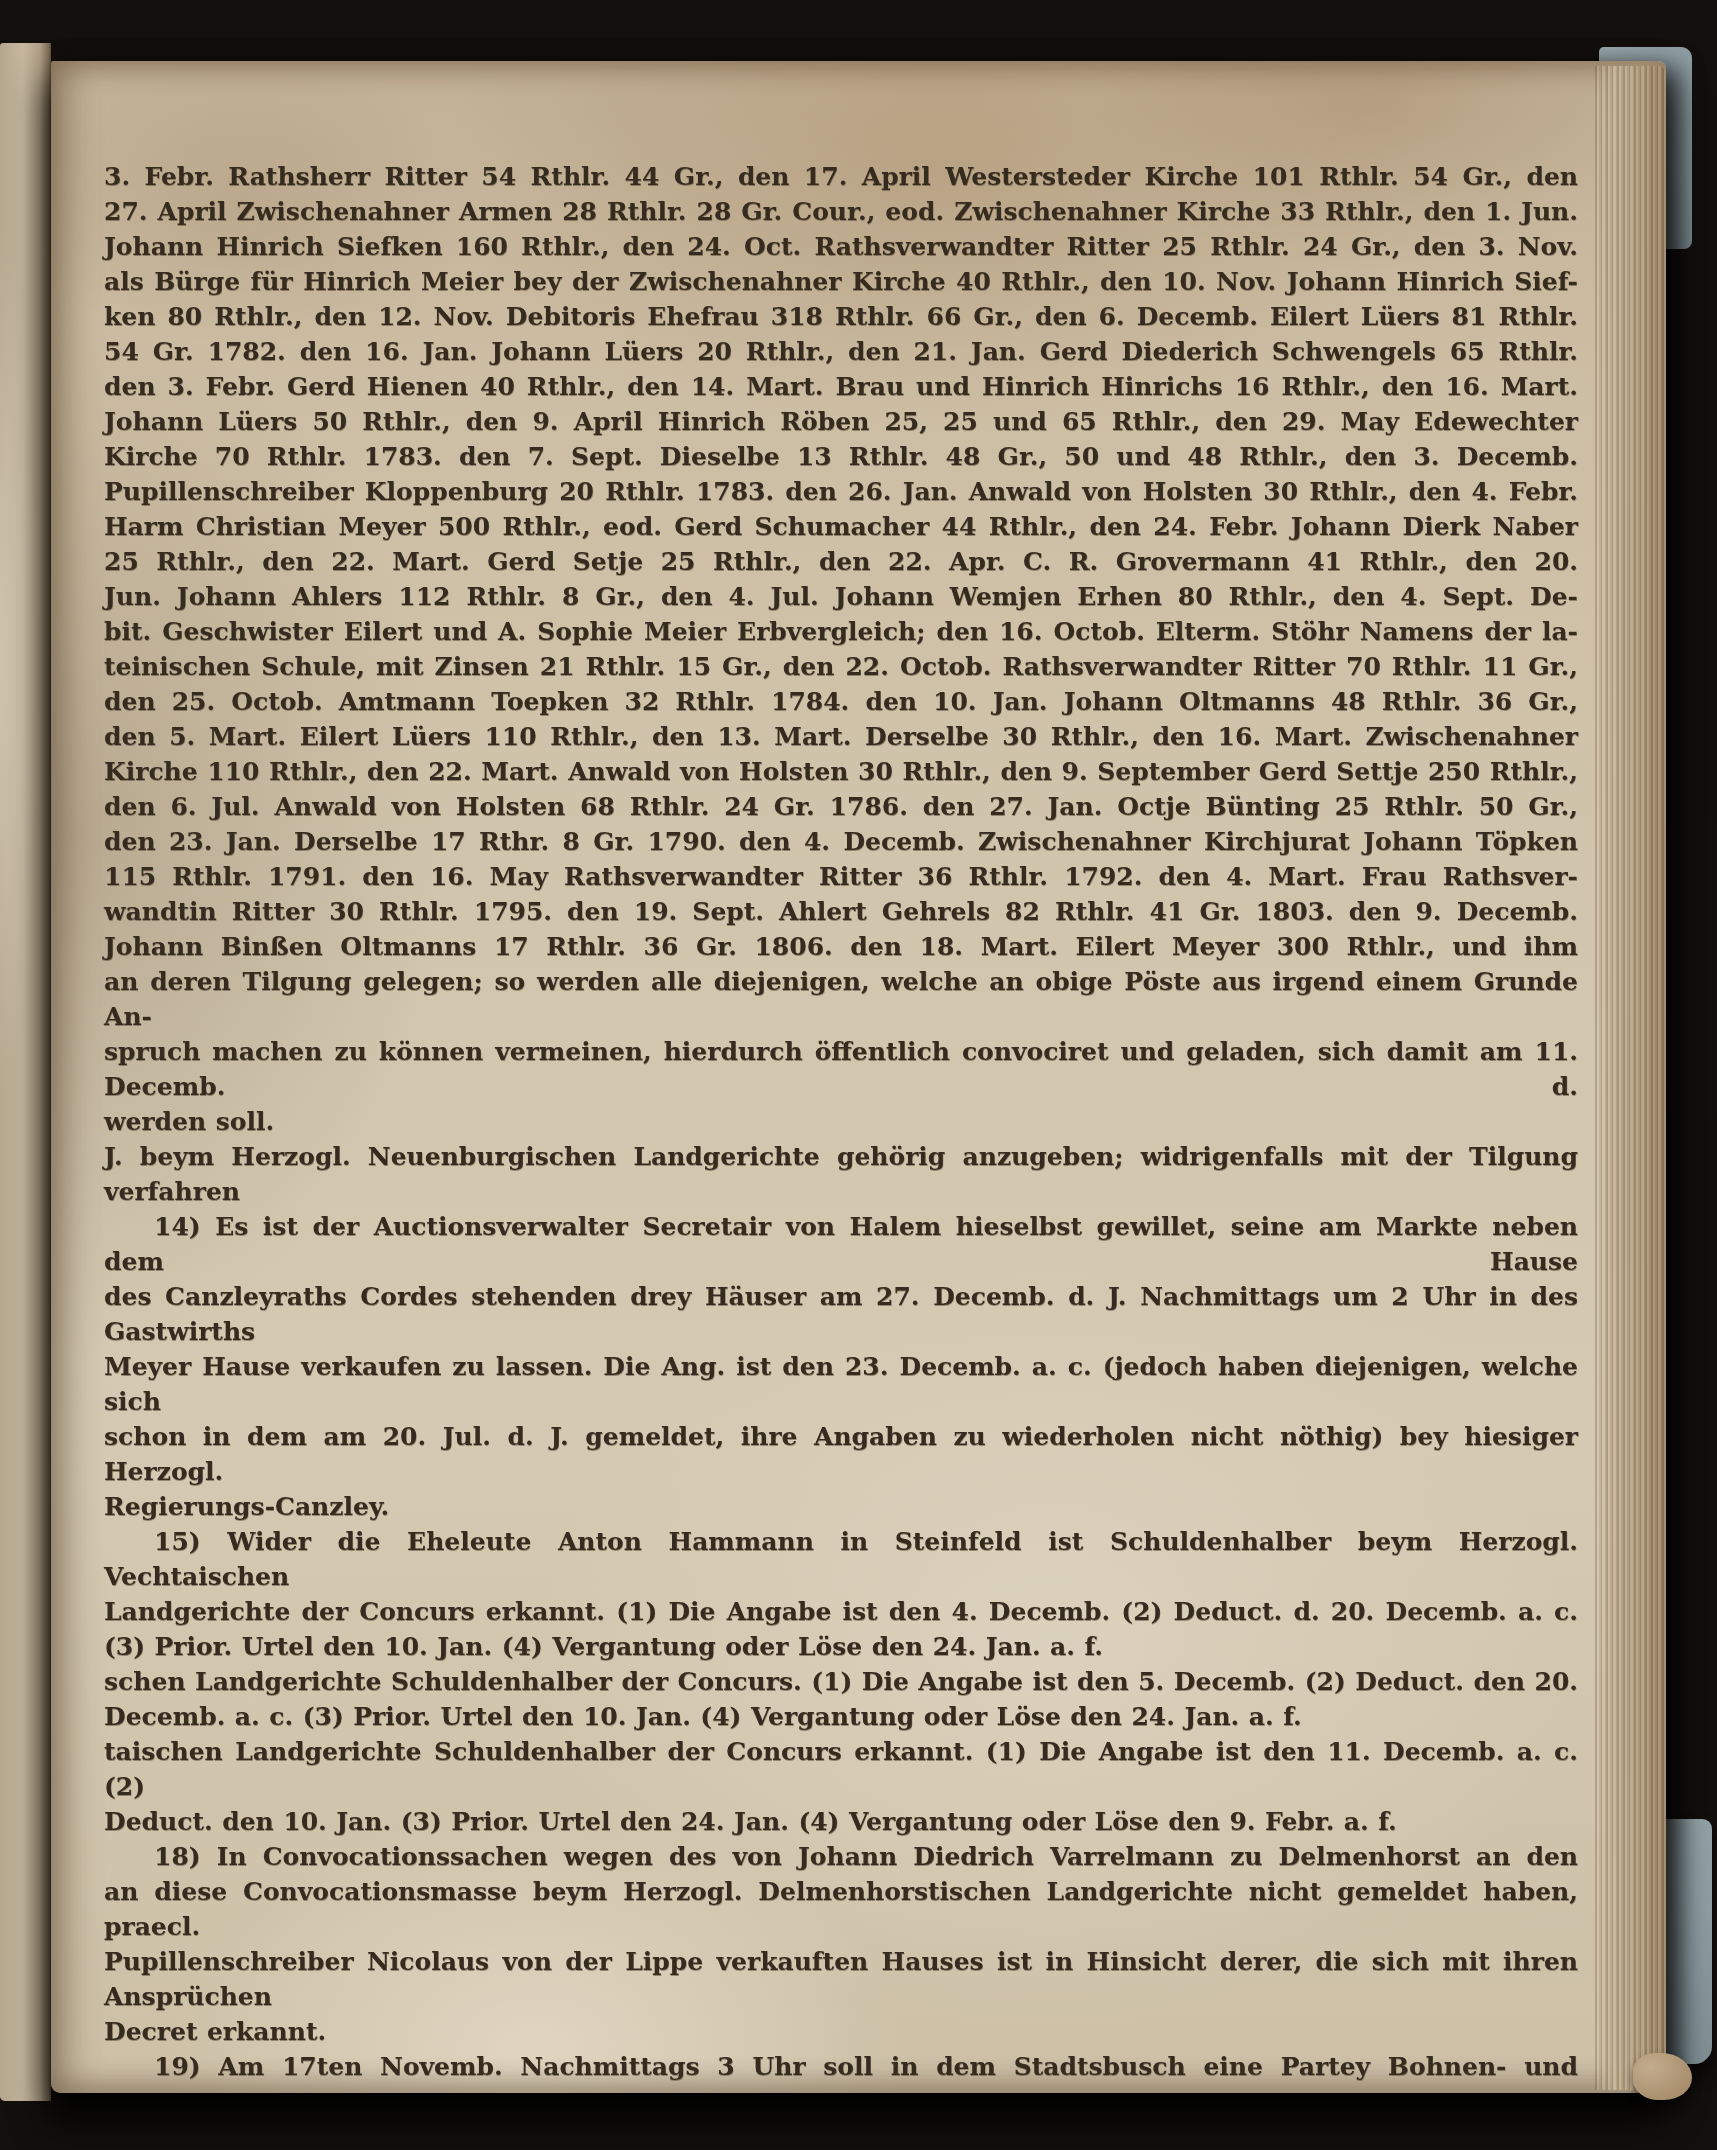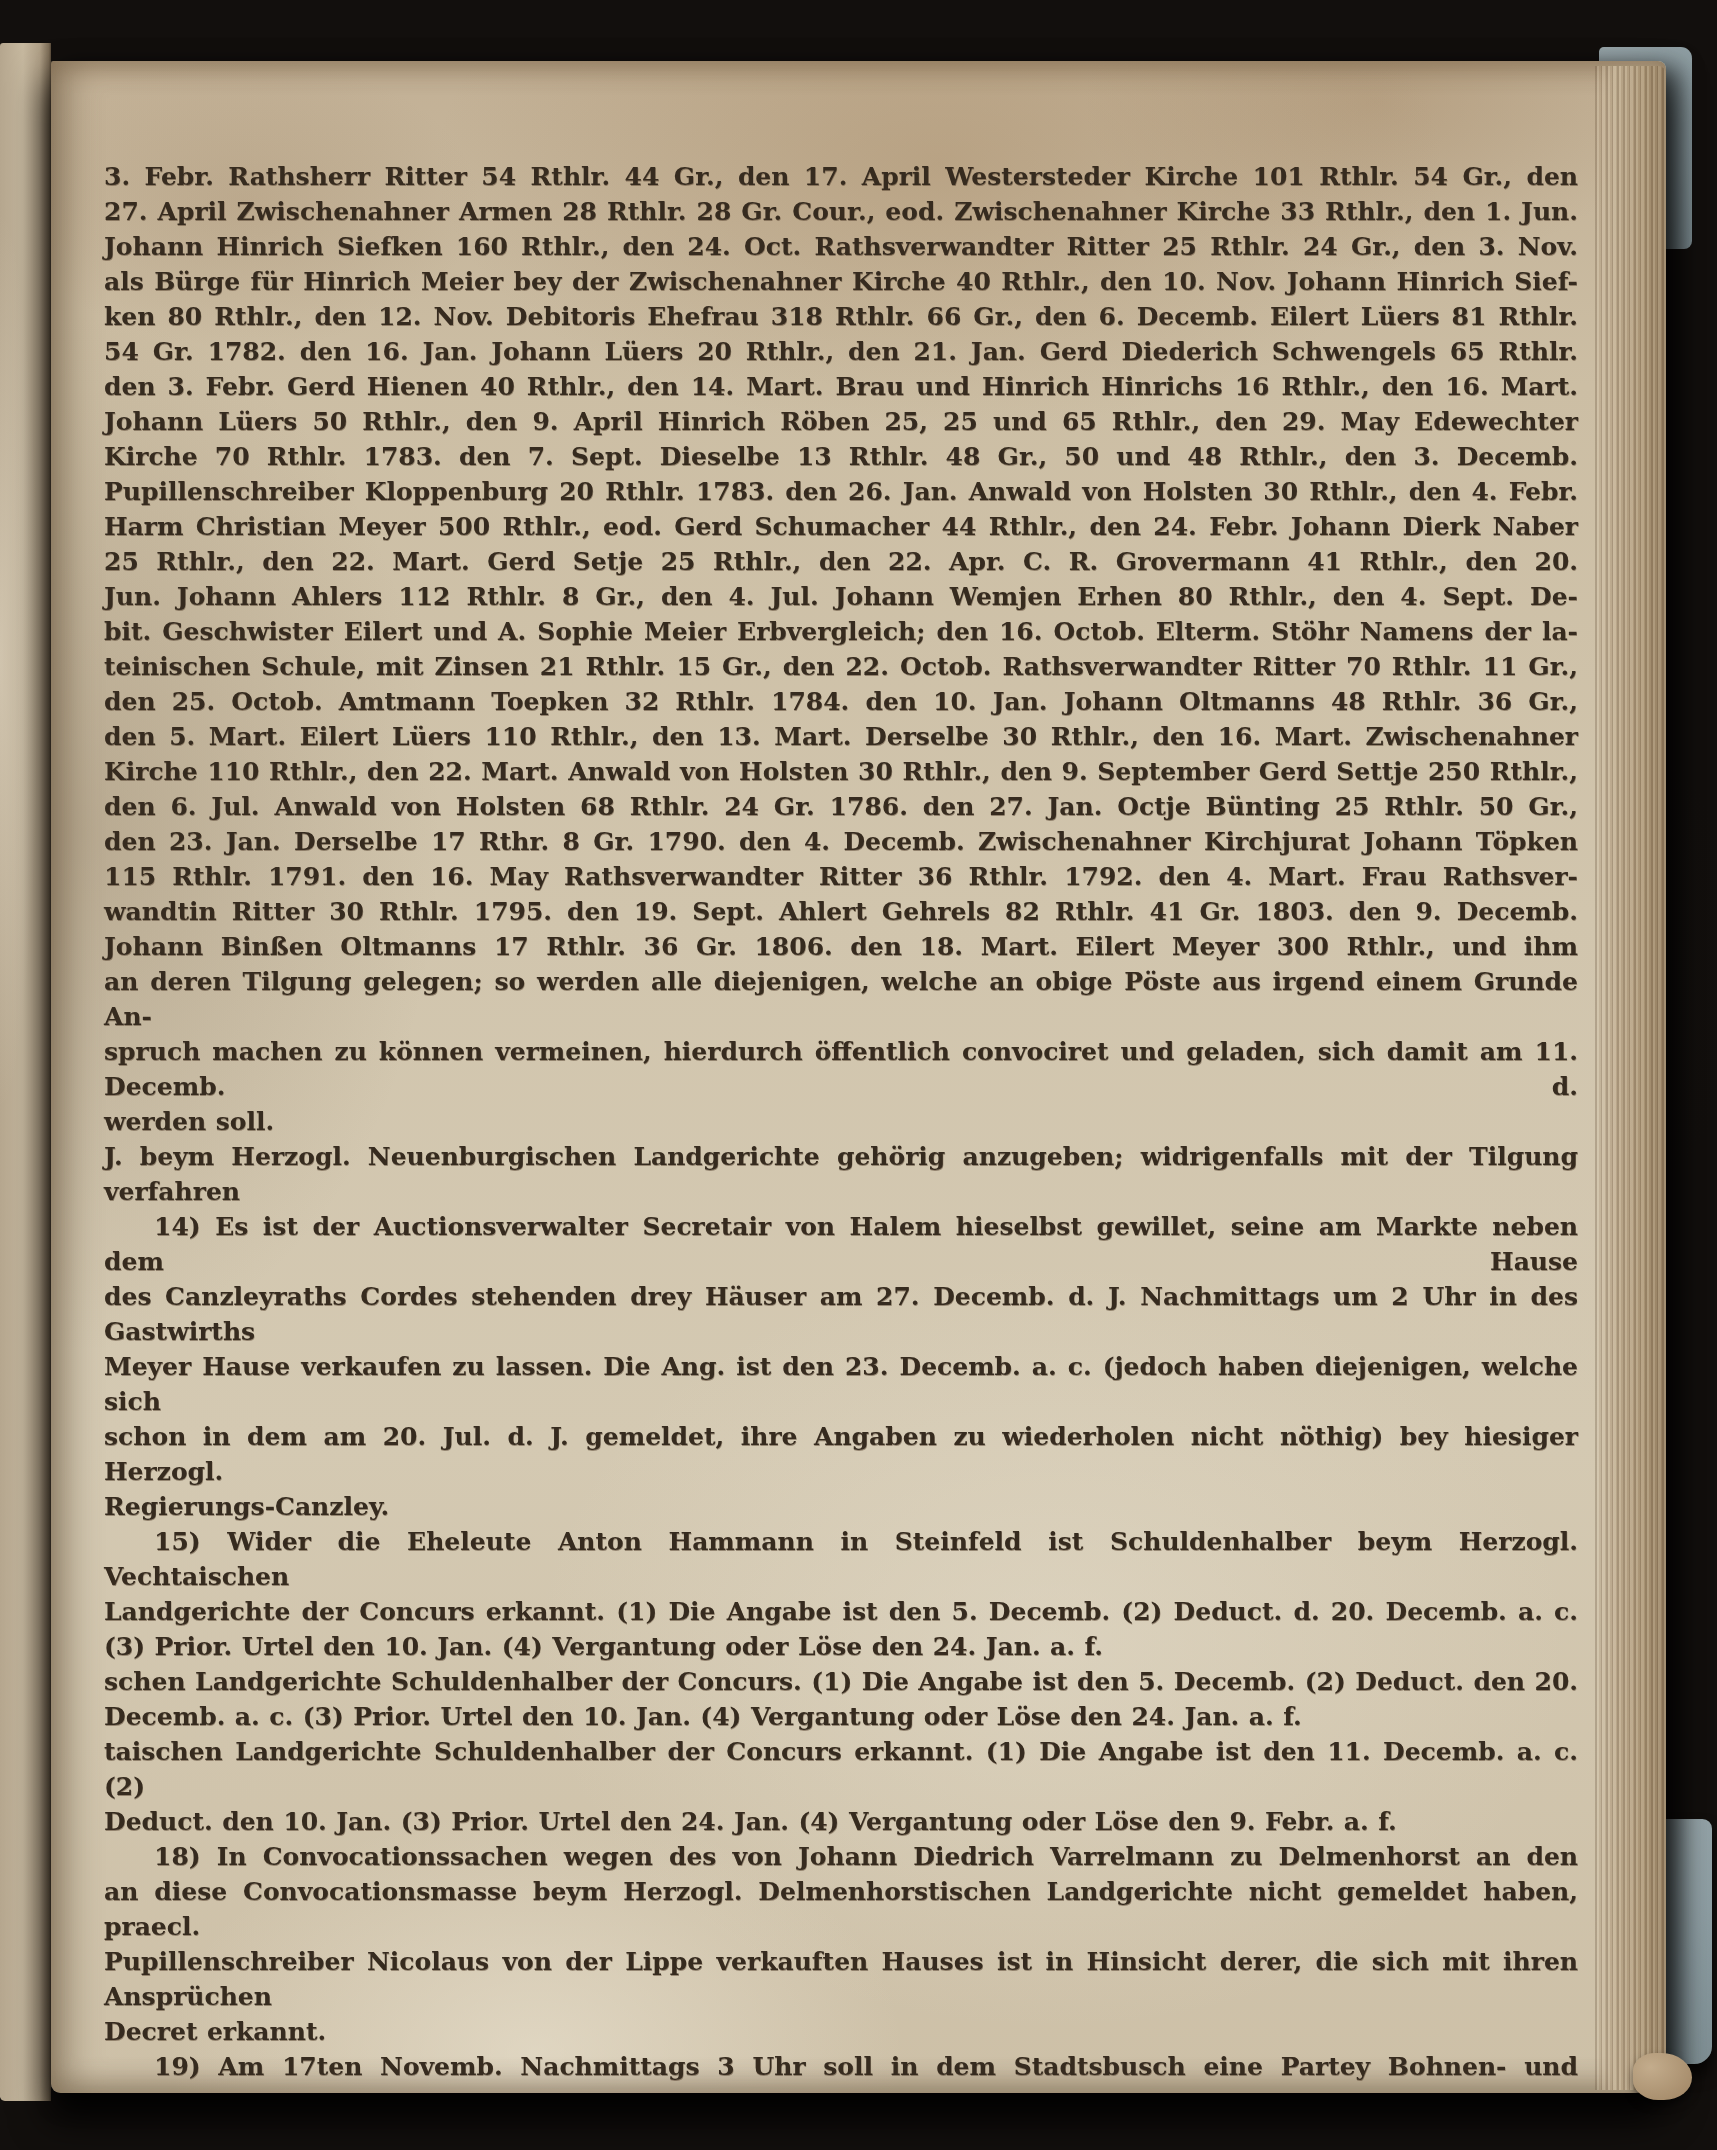--- a/index.html
+++ b/index.html
@@ -119,21 +119,21 @@
         <div class="line">an deren Tilgung gelegen; so werden alle diejenigen, welche an obige Pöste aus irgend einem Grunde An-</div>
         <div class="line">spruch machen zu können vermeinen, hierdurch öffentlich convociret und geladen, sich damit am 11. Decemb. d.</div>
         <div class="line end">werden soll.</div>
         <div class="line">J. beym Herzogl. Neuenburgischen Landgerichte gehörig anzugeben; widrigenfalls mit der Tilgung verfahren</div>
         <div class="line ind1">14) Es ist der Auctionsverwalter Secretair von Halem hieselbst gewillet, seine am Markte neben dem Hause</div>
         <div class="line">des Canzleyraths Cordes stehenden drey Häuser am 27. Decemb. d. J. Nachmittags um 2 Uhr in des Gastwirths</div>
         <div class="line">Meyer Hause verkaufen zu lassen. Die Ang. ist den 23. Decemb. a. c. (jedoch haben diejenigen, welche sich</div>
         <div class="line">schon in dem am 20. Jul. d. J. gemeldet, ihre Angaben zu wiederholen nicht nöthig) bey hiesiger Herzogl.</div>
         <div class="line end">Regierungs-Canzley.</div>
         <div class="line ind1">15) Wider die Eheleute Anton Hammann in Steinfeld ist Schuldenhalber beym Herzogl. Vechtaischen</div>
-        <div class="line">Landgerichte der Concurs erkannt. (1) Die Angabe ist den 5. Decemb. (2) Deduct. d. 20. Decemb. a. c.</div>
+        <div class="line">Landgerichte der Concurs erkannt. (1) Die Angabe ist den 4. Decemb. (2) Deduct. d. 20. Decemb. a. c.</div>
         <div class="line end">(3) Prior. Urtel den 10. Jan. (4) Vergantung oder Löse den 24. Jan. a. f.</div>
         <div class="line">schen Landgerichte Schuldenhalber der Concurs. (1) Die Angabe ist den 5. Decemb. (2) Deduct. den 20.</div>
         <div class="line end">Decemb. a. c. (3) Prior. Urtel den 10. Jan. (4) Vergantung oder Löse den 24. Jan. a. f.</div>
         <div class="line">taischen Landgerichte Schuldenhalber der Concurs erkannt. (1) Die Angabe ist den 11. Decemb. a. c. (2)</div>
         <div class="line end">Deduct. den 10. Jan. (3) Prior. Urtel den 24. Jan. (4) Vergantung oder Löse den 9. Febr. a. f.</div>
         <div class="line ind1">18) In Convocationssachen wegen des von Johann Diedrich Varrelmann zu Delmenhorst an den</div>
         <div class="line">an diese Convocationsmasse beym Herzogl. Delmenhorstischen Landgerichte nicht gemeldet haben, praecl.</div>
         <div class="line">Pupillenschreiber Nicolaus von der Lippe verkauften Hauses ist in Hinsicht derer, die sich mit ihren Ansprüchen</div>
         <div class="line end">Decret erkannt.</div>
         <div class="line ind1">19) Am 17ten Novemb. Nachmittags 3 Uhr soll in dem Stadtsbusch eine Partey Bohnen- und</div>

